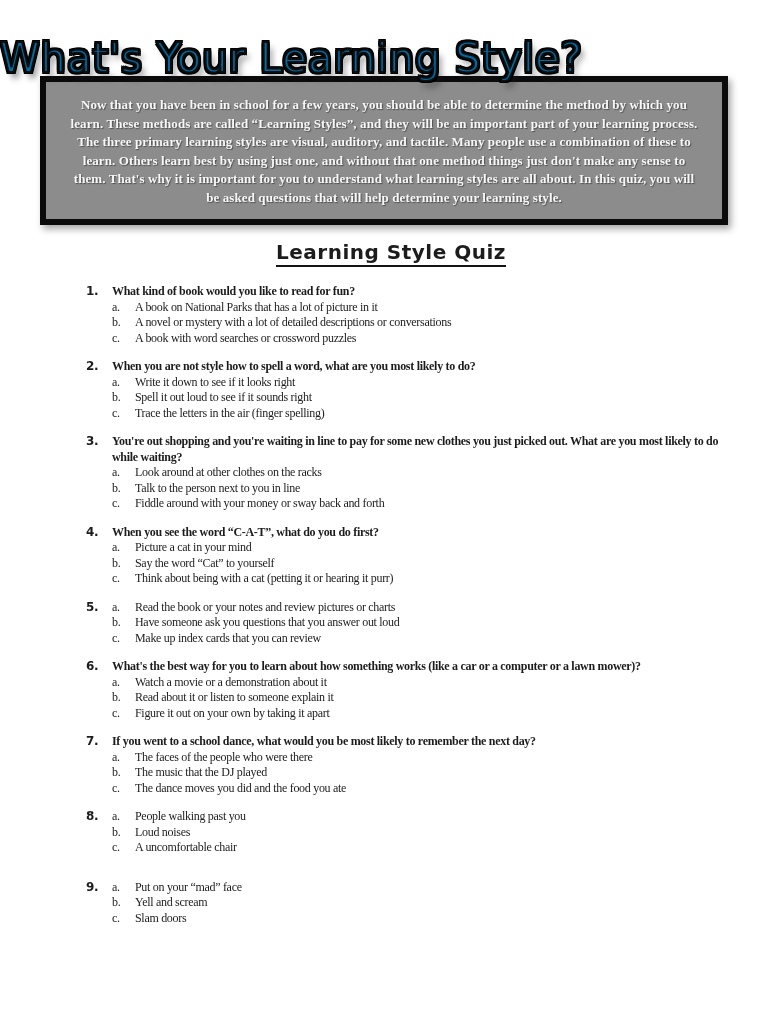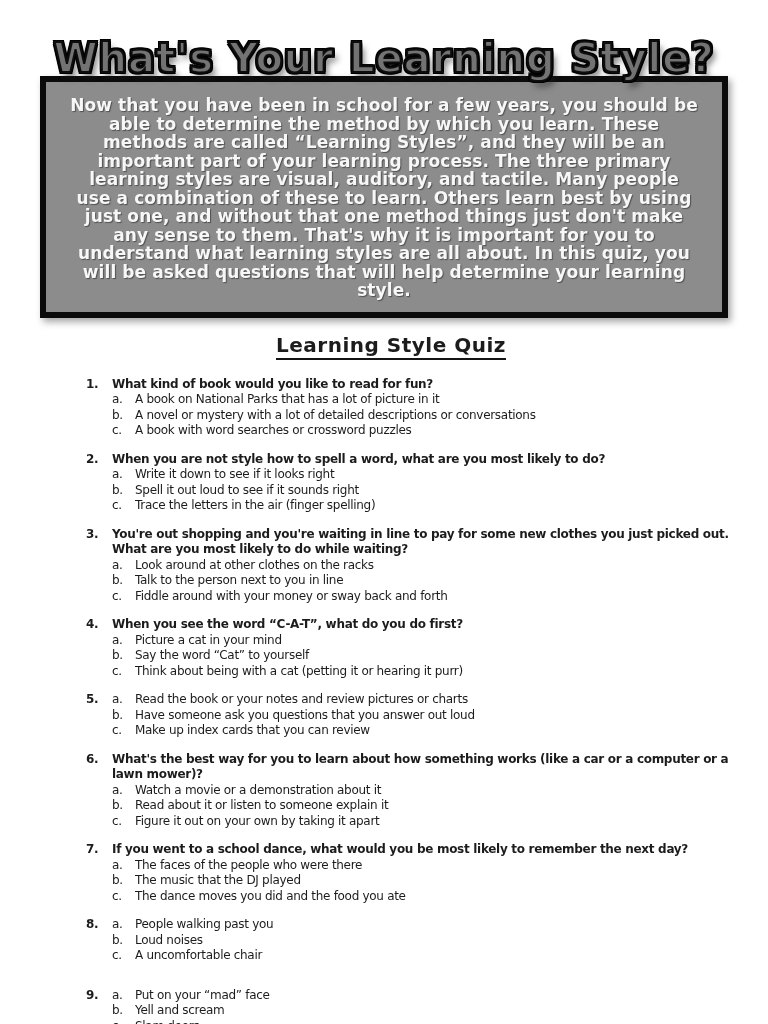--- a/index.html
+++ b/index.html
@@ -3,50 +3,50 @@
 <meta charset="utf-8">
 <style>
   * { margin: 0; padding: 0; box-sizing: border-box; }
   html, body { width: 768px; height: 1024px; background: #ffffff; overflow: hidden; }
   body { font-family: "DejaVu Sans", sans-serif; color: var(--text, #1c1c1c); }
 
   .doc-title {
     position: relative;
     z-index: 2;
     margin-top: 30px;
-    text-align: center;
     font-size: 40px;
-    font-weight: bold;
+    font-weight: normal;
     line-height: 56px;
     letter-spacing: 1px;
-    color: #737373;
+    color: #0369a1;
     -webkit-text-stroke: 2px #0d0d0d;
     text-shadow:
       -2px -2px 0 #000, 2px -2px 0 #000, -2px 2px 0 #000, 2px 2px 0 #000,
       0 -2px 0 #000, 0 2px 0 #000, -2px 0 0 #000, 2px 0 0 #000,
       4px 6px 6px rgba(30,30,30,0.55);
   }
 
   .intro-box {
     position: relative;
     z-index: 1;
     margin: -10px 40px 0 40px;
     background: var(--box-bg, #8c8c8c);
     border: 6px solid var(--box-border, #0b0b0b);
     box-shadow: 3px 4px 7px rgba(0,0,0,0.35);
     padding: 14px 24px 12px 24px;
   }
   .intro-text {
     color: #f7f7f7;
     font-weight: bold;
-    font-size: 17px;
+    font-size: 13px;
     line-height: 18.5px;
     text-align: center;
     letter-spacing: 0.1px;
     text-shadow: 1px 1px 1px rgba(40,40,40,0.6);
+    font-family: Liberation Serif, serif;
   }
 
   .quiz-heading-wrap { text-align: center; margin-top: 15px; padding-left: 14px; }
   .quiz-heading {
     display: inline-block;
     font-size: 20px;
     font-weight: bold;
     letter-spacing: 0.5px;
     border-bottom: 2px solid #141414;
     padding-bottom: 1px;
@@ -59,21 +59,21 @@
     font-size: 12px;
     line-height: 15.5px;
     letter-spacing: -0.3px;
   }
   .question:nth-child(9) { margin-top: 24px; }
   .q-num {
     width: 26px;
     flex: 0 0 26px;
     font-weight: bold;
   }
-  .q-body { flex: 1 1 auto; }
+  .q-body { flex: 1 1 auto; font-family: Liberation Serif, serif; }
   .q-text { font-weight: bold; }
   .q-option { display: flex; }
   .opt-letter { width: 23px; flex: 0 0 23px; }
   .opt-text { flex: 1 1 auto; }
 </style>
 </head>
 <body>
 
 <div class="doc-title">What's Your Learning Style?</div>
 

